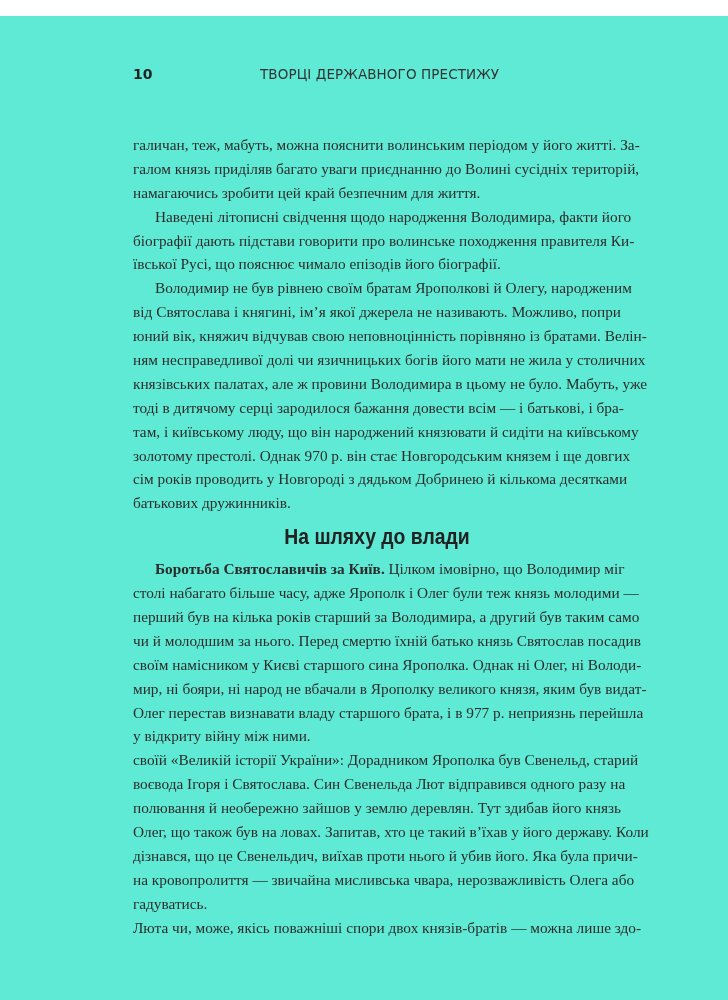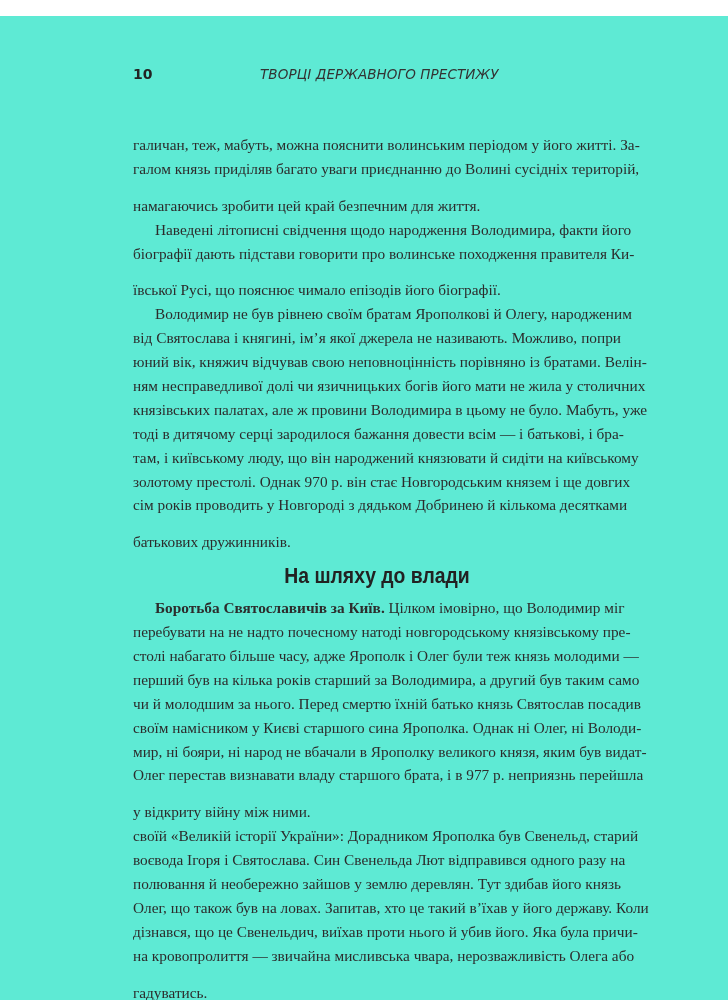--- a/index.html
+++ b/index.html
@@ -8,28 +8,28 @@
       color: #2b2b2b;
     }
     .page { position: absolute; left: 0; top: 16px; width: 728px; height: 1000px; background: #5eead4; }
     .running-head { position: absolute; top: 50px; left: 133px; width: 487px; height: 20px; }
     .page-number {
       position: absolute; left: 0; top: 0;
       font-family: "DejaVu Sans", sans-serif; font-weight: bold; font-size: 14px; color: #222;
     }
     .running-title {
       position: absolute; left: 127px; top: 0;
-      font-family: "DejaVu Sans", sans-serif; font-size: 13.5px; color: #333; letter-spacing: 0.1px; font-style: italic;
+      font-family: "DejaVu Sans", sans-serif; font-size: 13.5px; color: #333; letter-spacing: 0.1px;
     }
     .body-text {
       position: absolute; left: 133px; top: 117px; width: 488px;
       font-family: "Liberation Serif", serif; font-size: 15.3px; line-height: 23.9px; color: #2c2c2c;
     }
     .line { display: block; white-space: nowrap; text-align: justify; text-align-last: justify; height: 23.9px; }
-    .line.last { text-align-last: left; margin-top: 13px; }
+    .line.last { text-align-last: left; }
     .line.indent { padding-left: 22px; }
     .section-heading {
       display: block; text-align: center;
       font-family: "Liberation Sans", sans-serif; font-size: 22px; color: #222;
       height: 40px; line-height: 40px; margin-top: 2px; margin-bottom: 0px;
       transform: scaleX(0.88);
     }
     .run-in { font-weight: bold; }
   </style>
 </head>
@@ -65,21 +65,20 @@
       <span class="line">там, і київському люду, що він народжений князювати й сидіти на київському</span>
       <span class="line">золотому престолі. Однак 970 р. він стає Новгородським князем і ще довгих</span>
       <span class="line">сім років проводить у Новгороді з дядьком Добринею й кількома десятками</span>
       <span class="line last">батькових дружинників.</span>
     </div>
 
     <h2 class="section-heading">На шляху до влади</h2>
 
     <div>
       <span class="line indent"><b class="run-in">Боротьба Святославичів за Київ.</b><span> Цілком імовірно, що Володимир міг</span></span>
-      <span class="line">перебувати на не надто почесному натоді новгородському князівському пре-</span>
       <span class="line">столі набагато більше часу, адже Ярополк і Олег були теж князь молодими —</span>
       <span class="line">перший був на кілька років старший за Володимира, а другий був таким само</span>
       <span class="line">чи й молодшим за нього. Перед смертю їхній батько князь Святослав посадив</span>
       <span class="line">своїм намісником у Києві старшого сина Ярополка. Однак ні Олег, ні Володи-</span>
       <span class="line">мир, ні бояри, ні народ не вбачали в Ярополку великого князя, яким був видат-</span>
       <span class="line">Олег перестав визнавати владу старшого брата, і в 977 р. неприязнь перейшла</span>
       <span class="line last">у відкриту війну між ними.</span>
     </div>
 
     <div>

